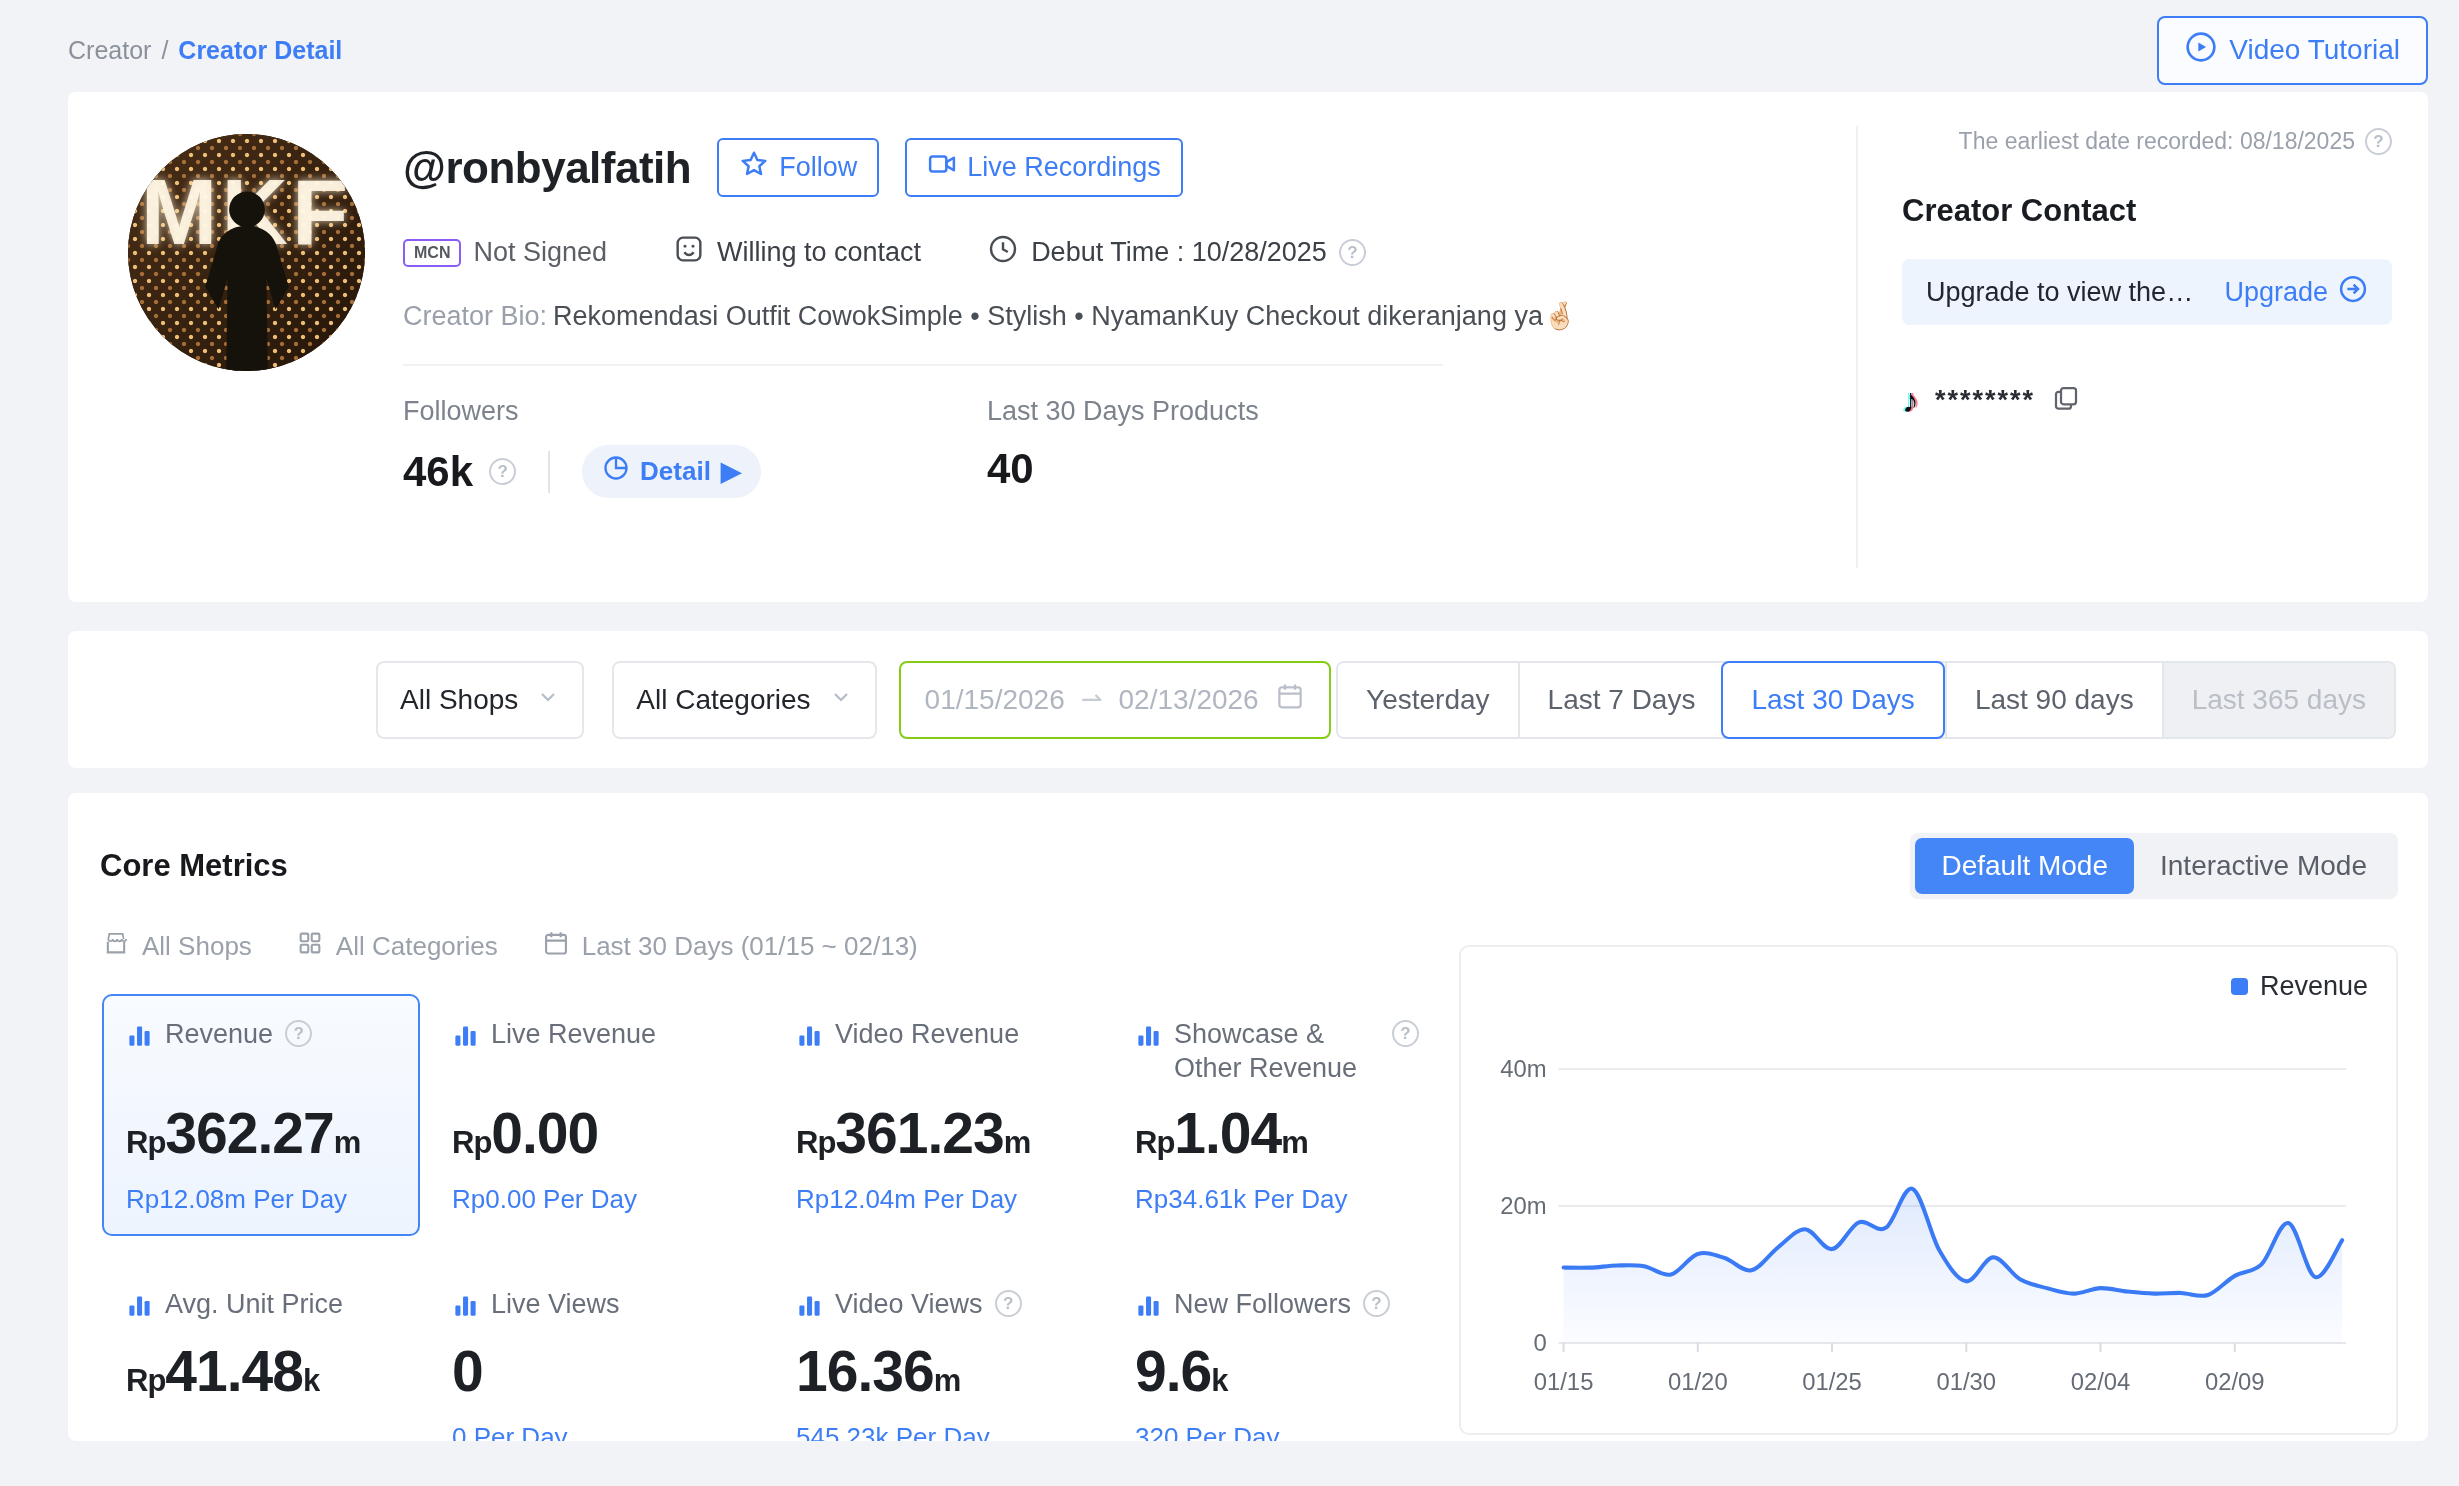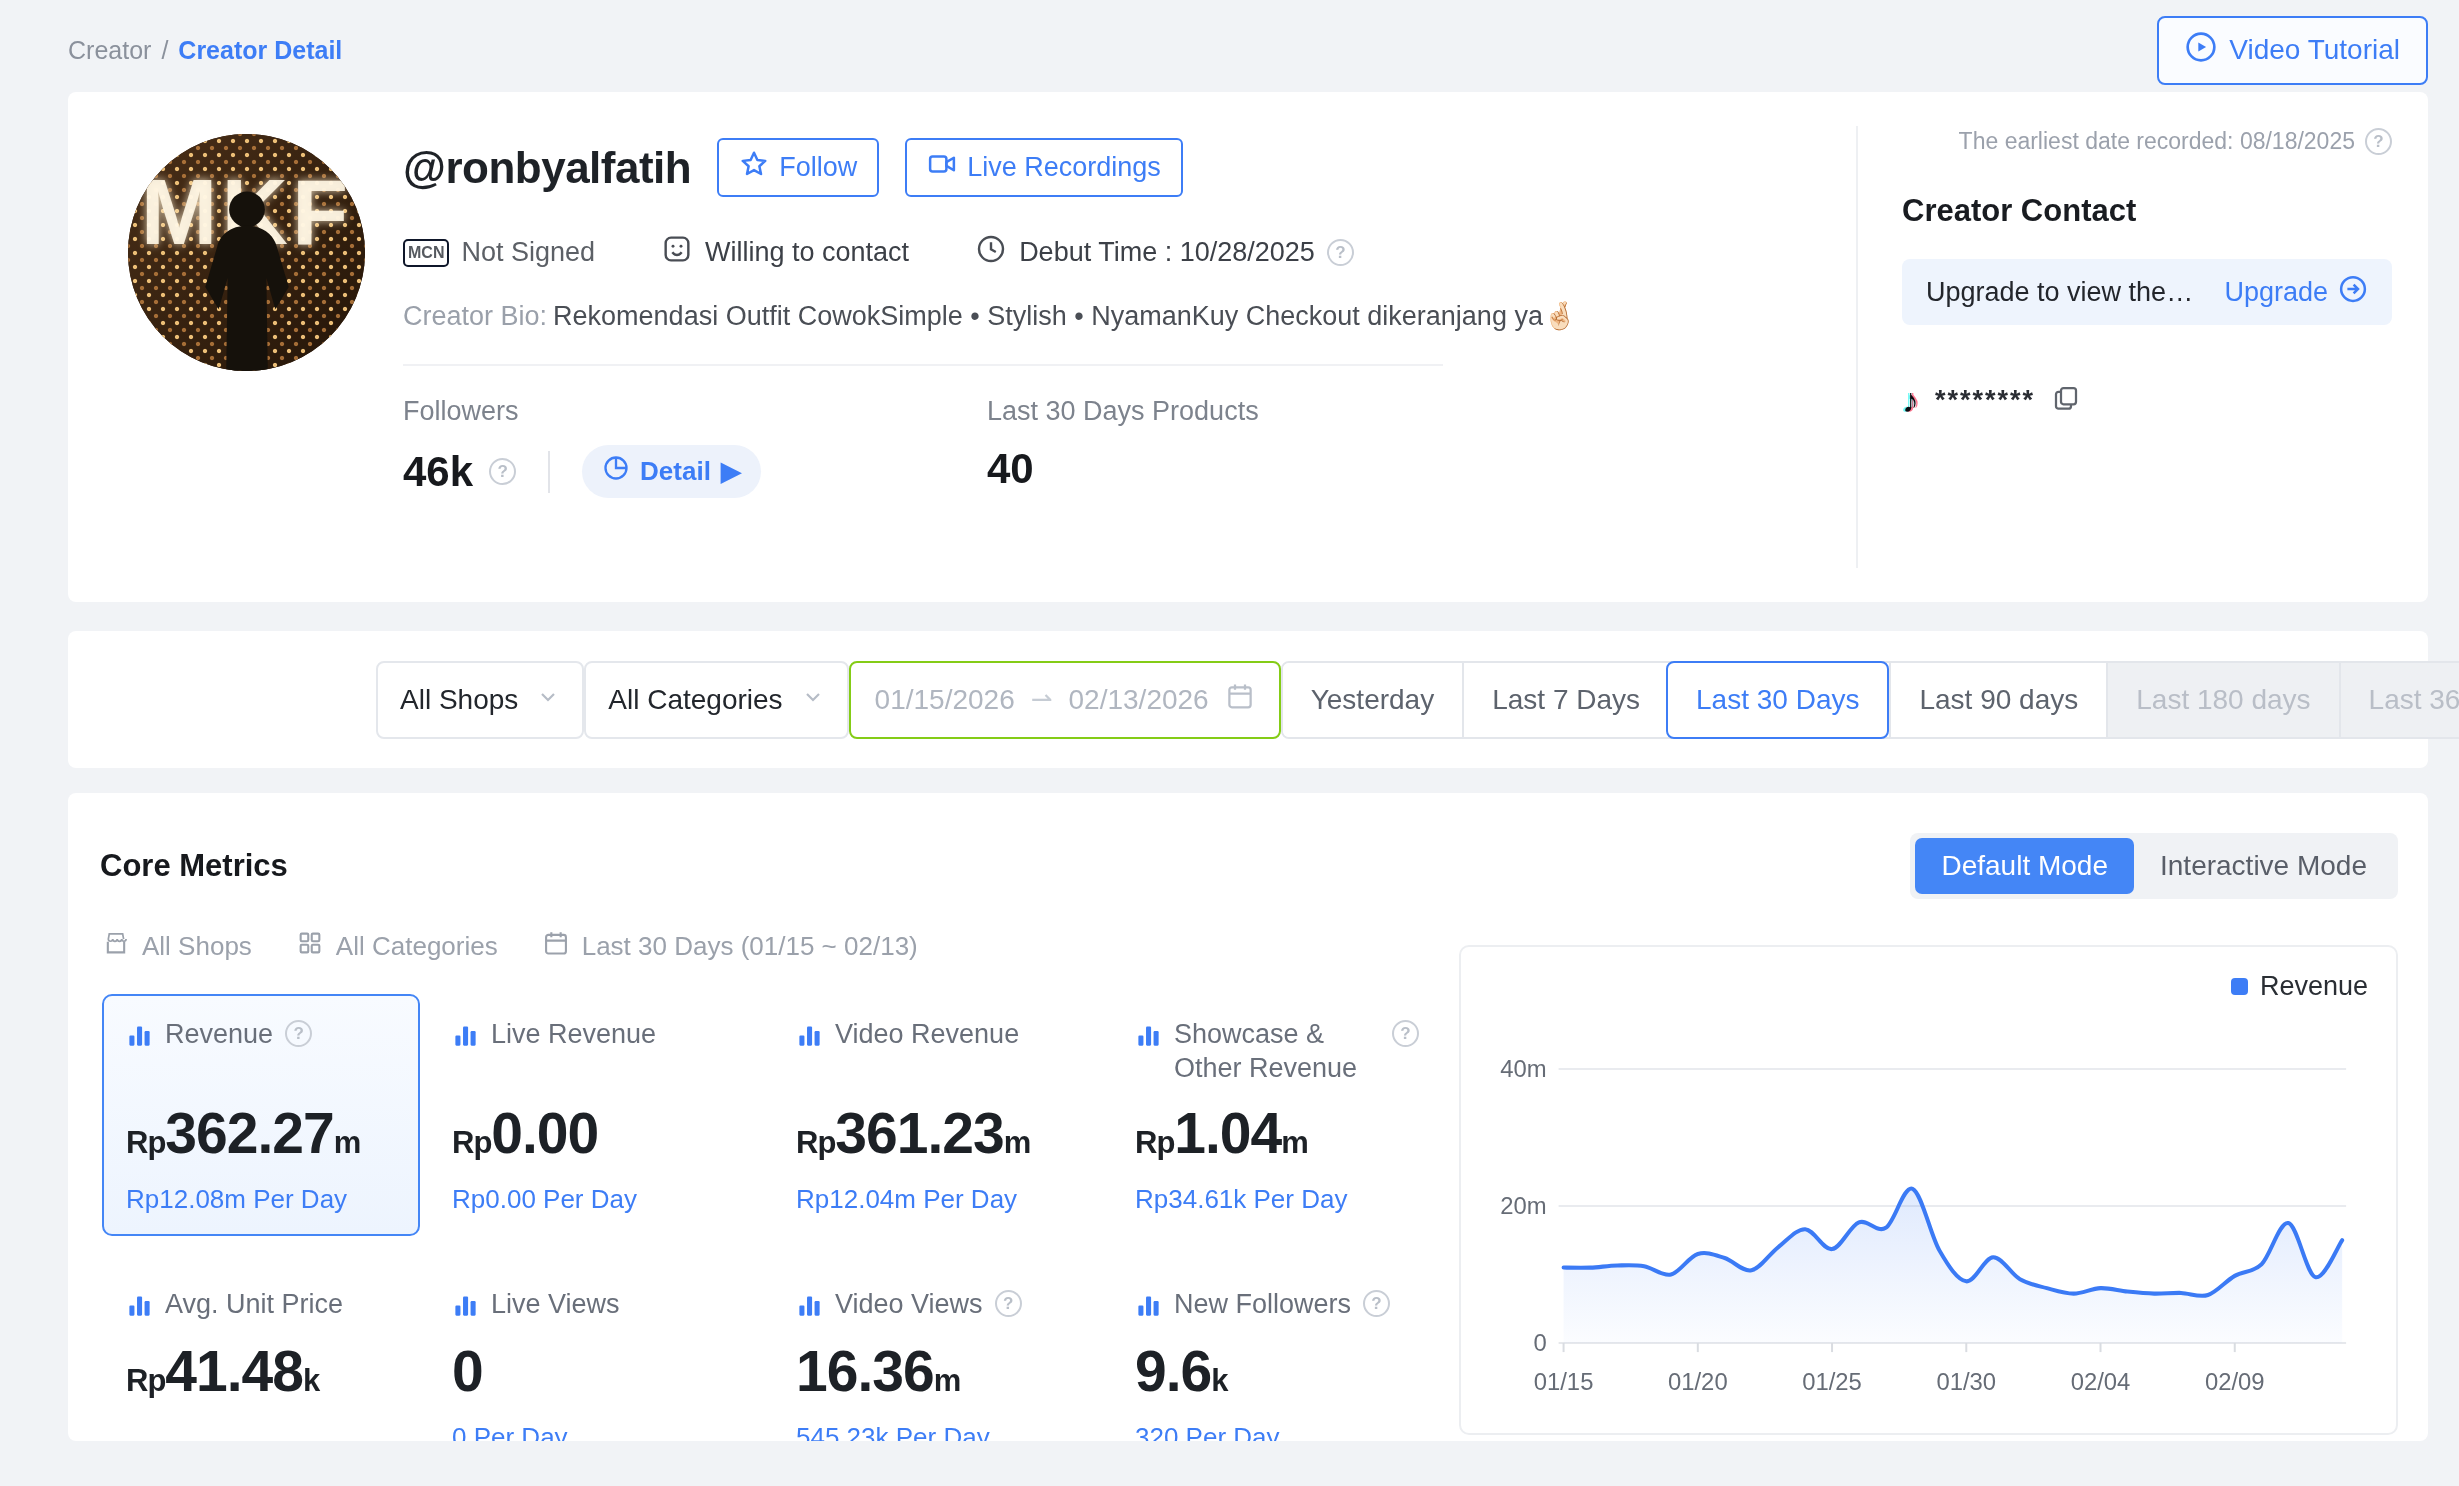--- a/index.html
+++ b/index.html
@@ -50,22 +50,22 @@
   .creator-name { font-size:44px; font-weight:bold; color:#1e2227; letter-spacing:-0.5px; }
   .btn-outline-blue {
     display:flex; align-items:center; gap:10px;
     border:2px solid #3d7df6; color:#3d7df6; background:#fff;
     border-radius:6px; padding:9px 20px; font-size:27px; cursor:pointer; white-space:nowrap;
   }
   .btn-outline-blue svg { width:30px; height:30px; }
   .badge-row { margin-top:36px; display:flex; align-items:center; gap:20px; font-size:27px; color:#3c4047; }
   .badge-group { display:flex; align-items:center; gap:12px; }
   .badge-gap { width:26px; }
-  .mcn-box { border:2px solid #0f172a; border-radius:5px; font-size:16px; font-weight:bold;
-    color:#55595f; padding:3px 3px; letter-spacing:0; }
+  .mcn-box { border:2px solid #8b5cf6; border-radius:5px; font-size:16px; font-weight:bold;
+    color:#55595f; padding:3px 9px; letter-spacing:0; }
   .gray-icon { stroke:#494d54; }
   .muted { color:#5c6066; }
   .help-circle { display:inline-flex; align-items:center; justify-content:center;
     width:27px; height:27px; border:2px solid #c9ced6; border-radius:50%;
     color:#b9bfc8; font-size:17px; font-weight:bold; flex:0 0 auto; }
   .bio-row { margin-top:28px; font-size:27px; color:#4a4e55; white-space:nowrap; overflow:hidden; }
   .bio-label { color:#9aa0aa; margin-right:6px; }
   .info-divider { margin-top:32px; width:1040px; border-top:2px solid #f0f1f4; }
   .stats-row { margin-top:30px; display:flex; }
   .stat-block { display:flex; flex-direction:column; }
@@ -332,21 +332,20 @@
             <rect x="3.5" y="5" width="17" height="16" rx="2"></rect>
             <path d="M3.5 10h17M8 2.8V7M16 2.8V7"></path>
           </svg>
       </span>
     </div>
     <div class="range-group">
       <div class="range-item">Yesterday</div>
       <div class="range-item">Last 7 Days</div>
       <div class="range-item selected">Last 30 Days</div>
       <div class="range-item">Last 90 days</div>
-      <div class="range-item disabled">Last 180 days</div>
       <div class="range-item disabled">Last 365 days</div>
     </div>
   </div>
 
   <div class="card core-card">
     <div class="core-head">
       <div class="core-title">Core Metrics</div>
       <div class="mode-toggle">
         <div class="mode-btn active">Default Mode</div>
         <div class="mode-btn">Interactive Mode</div>

